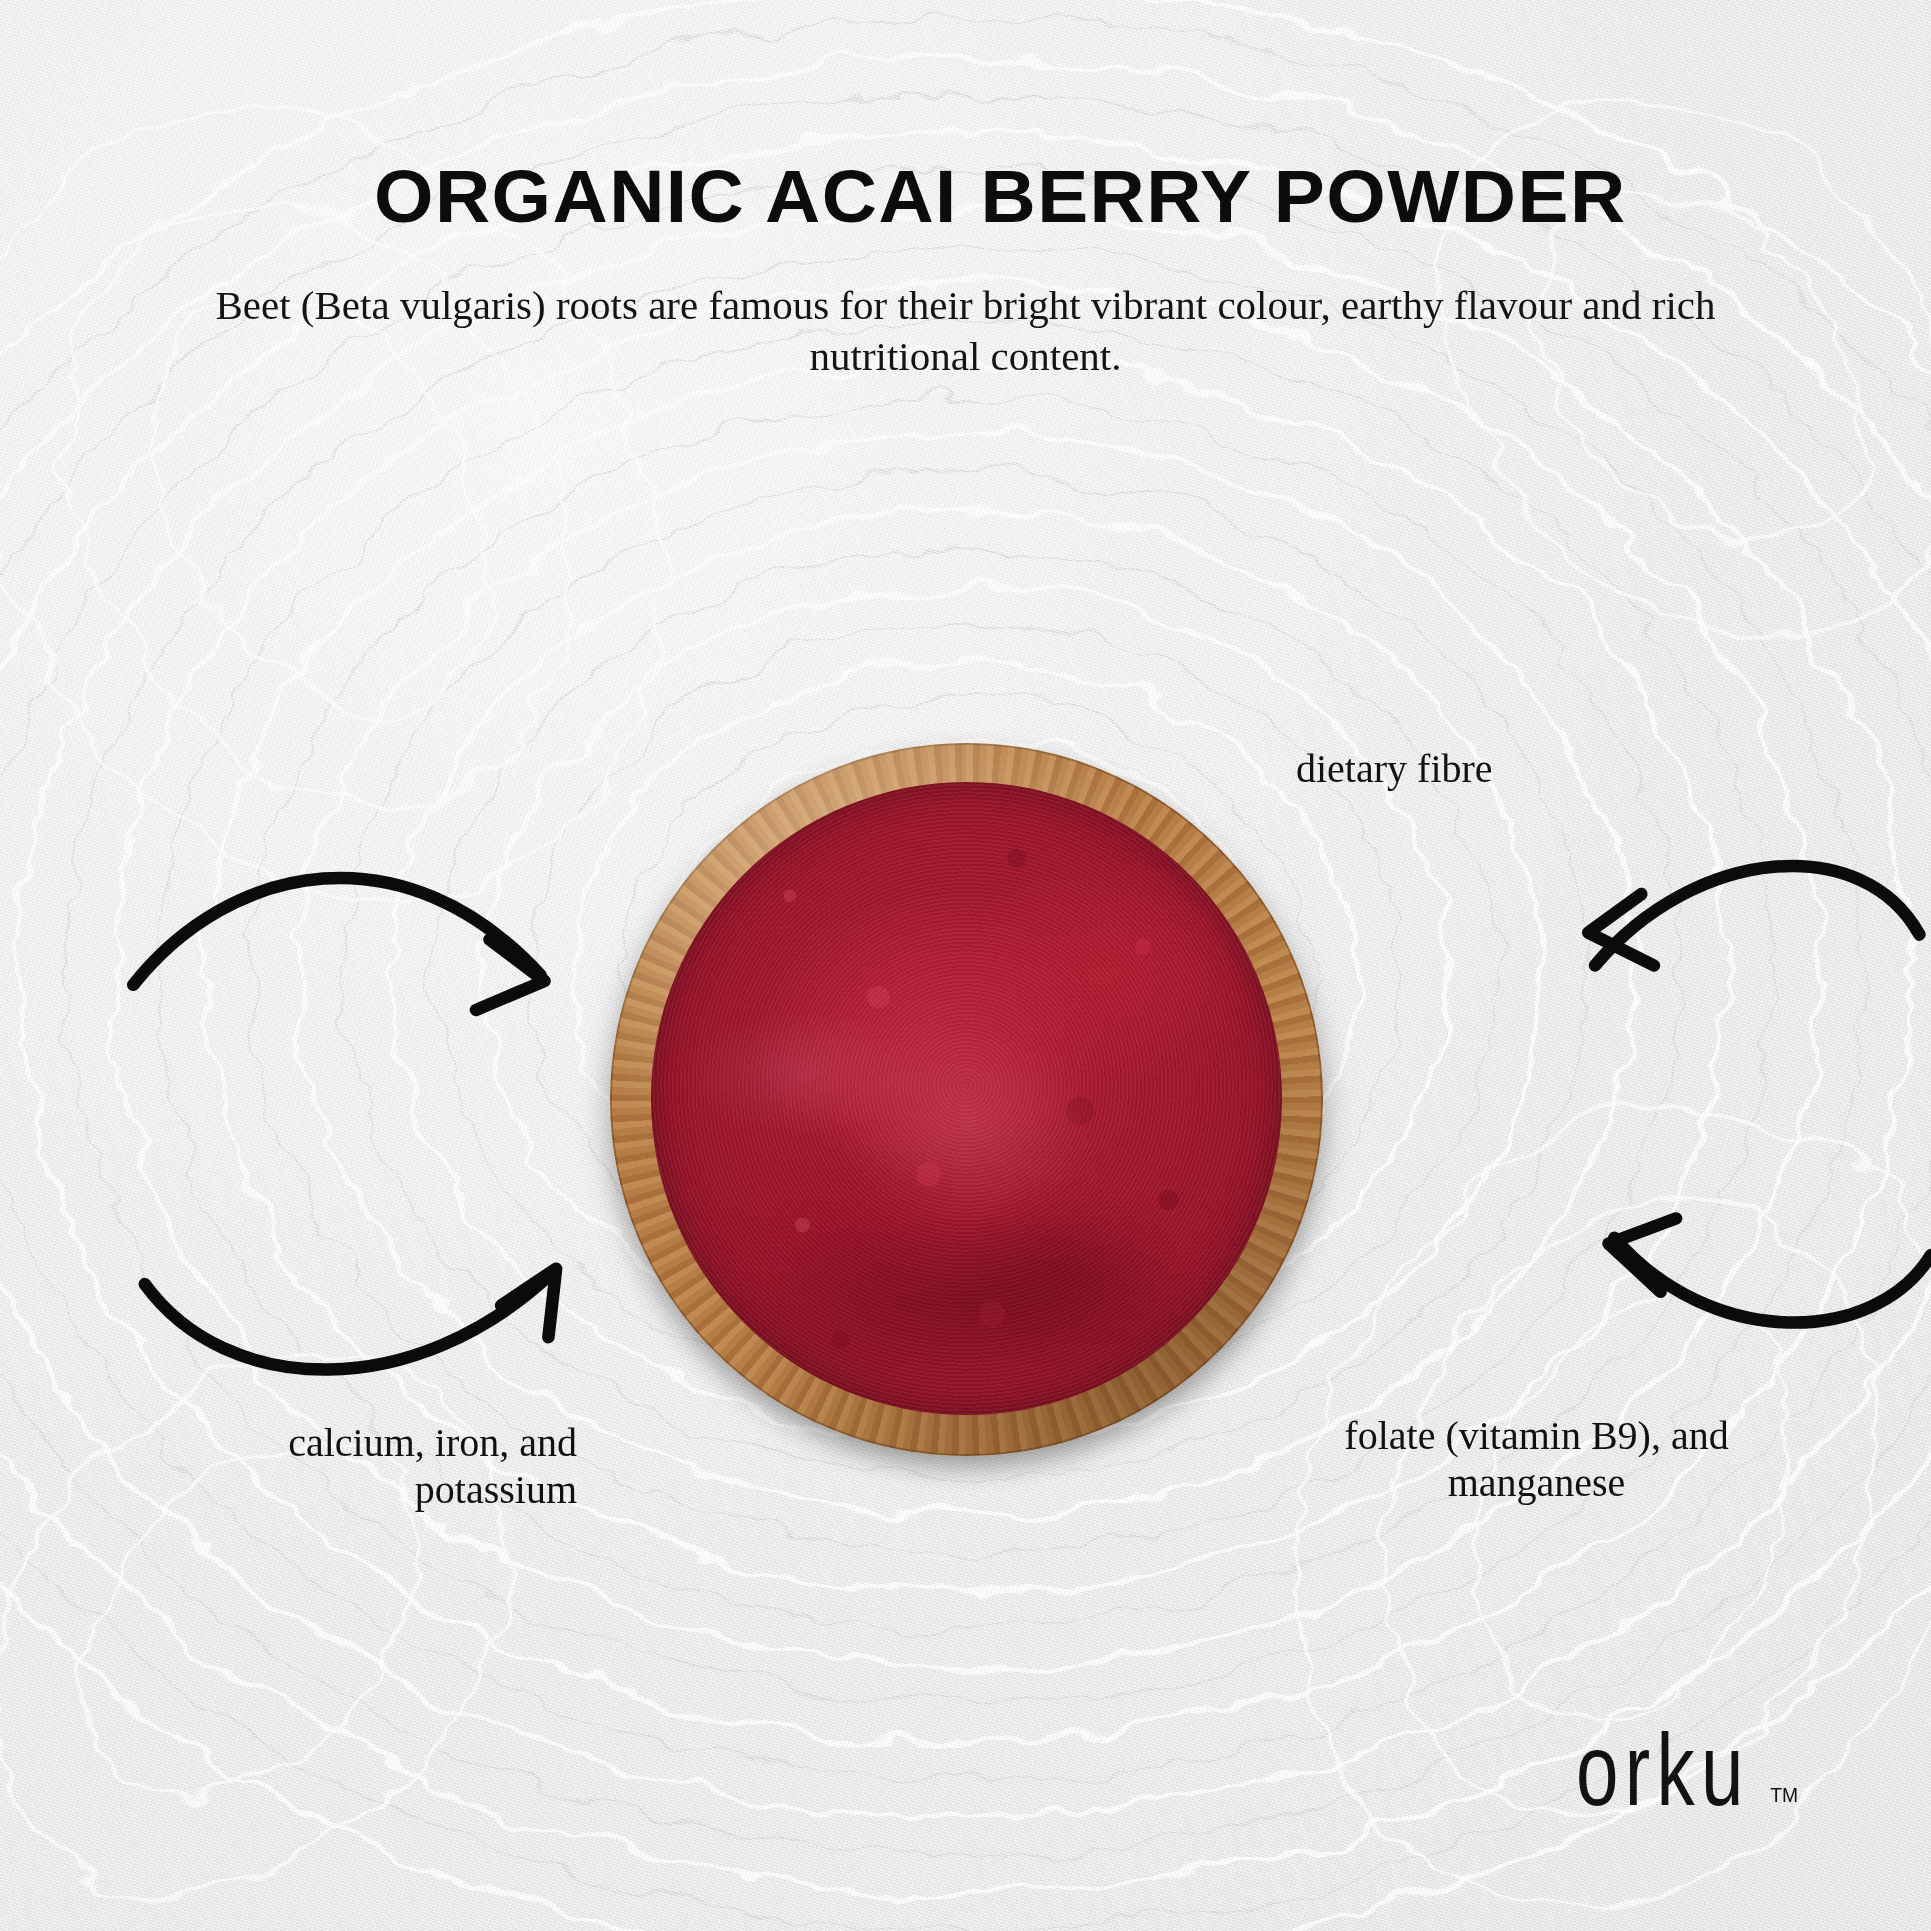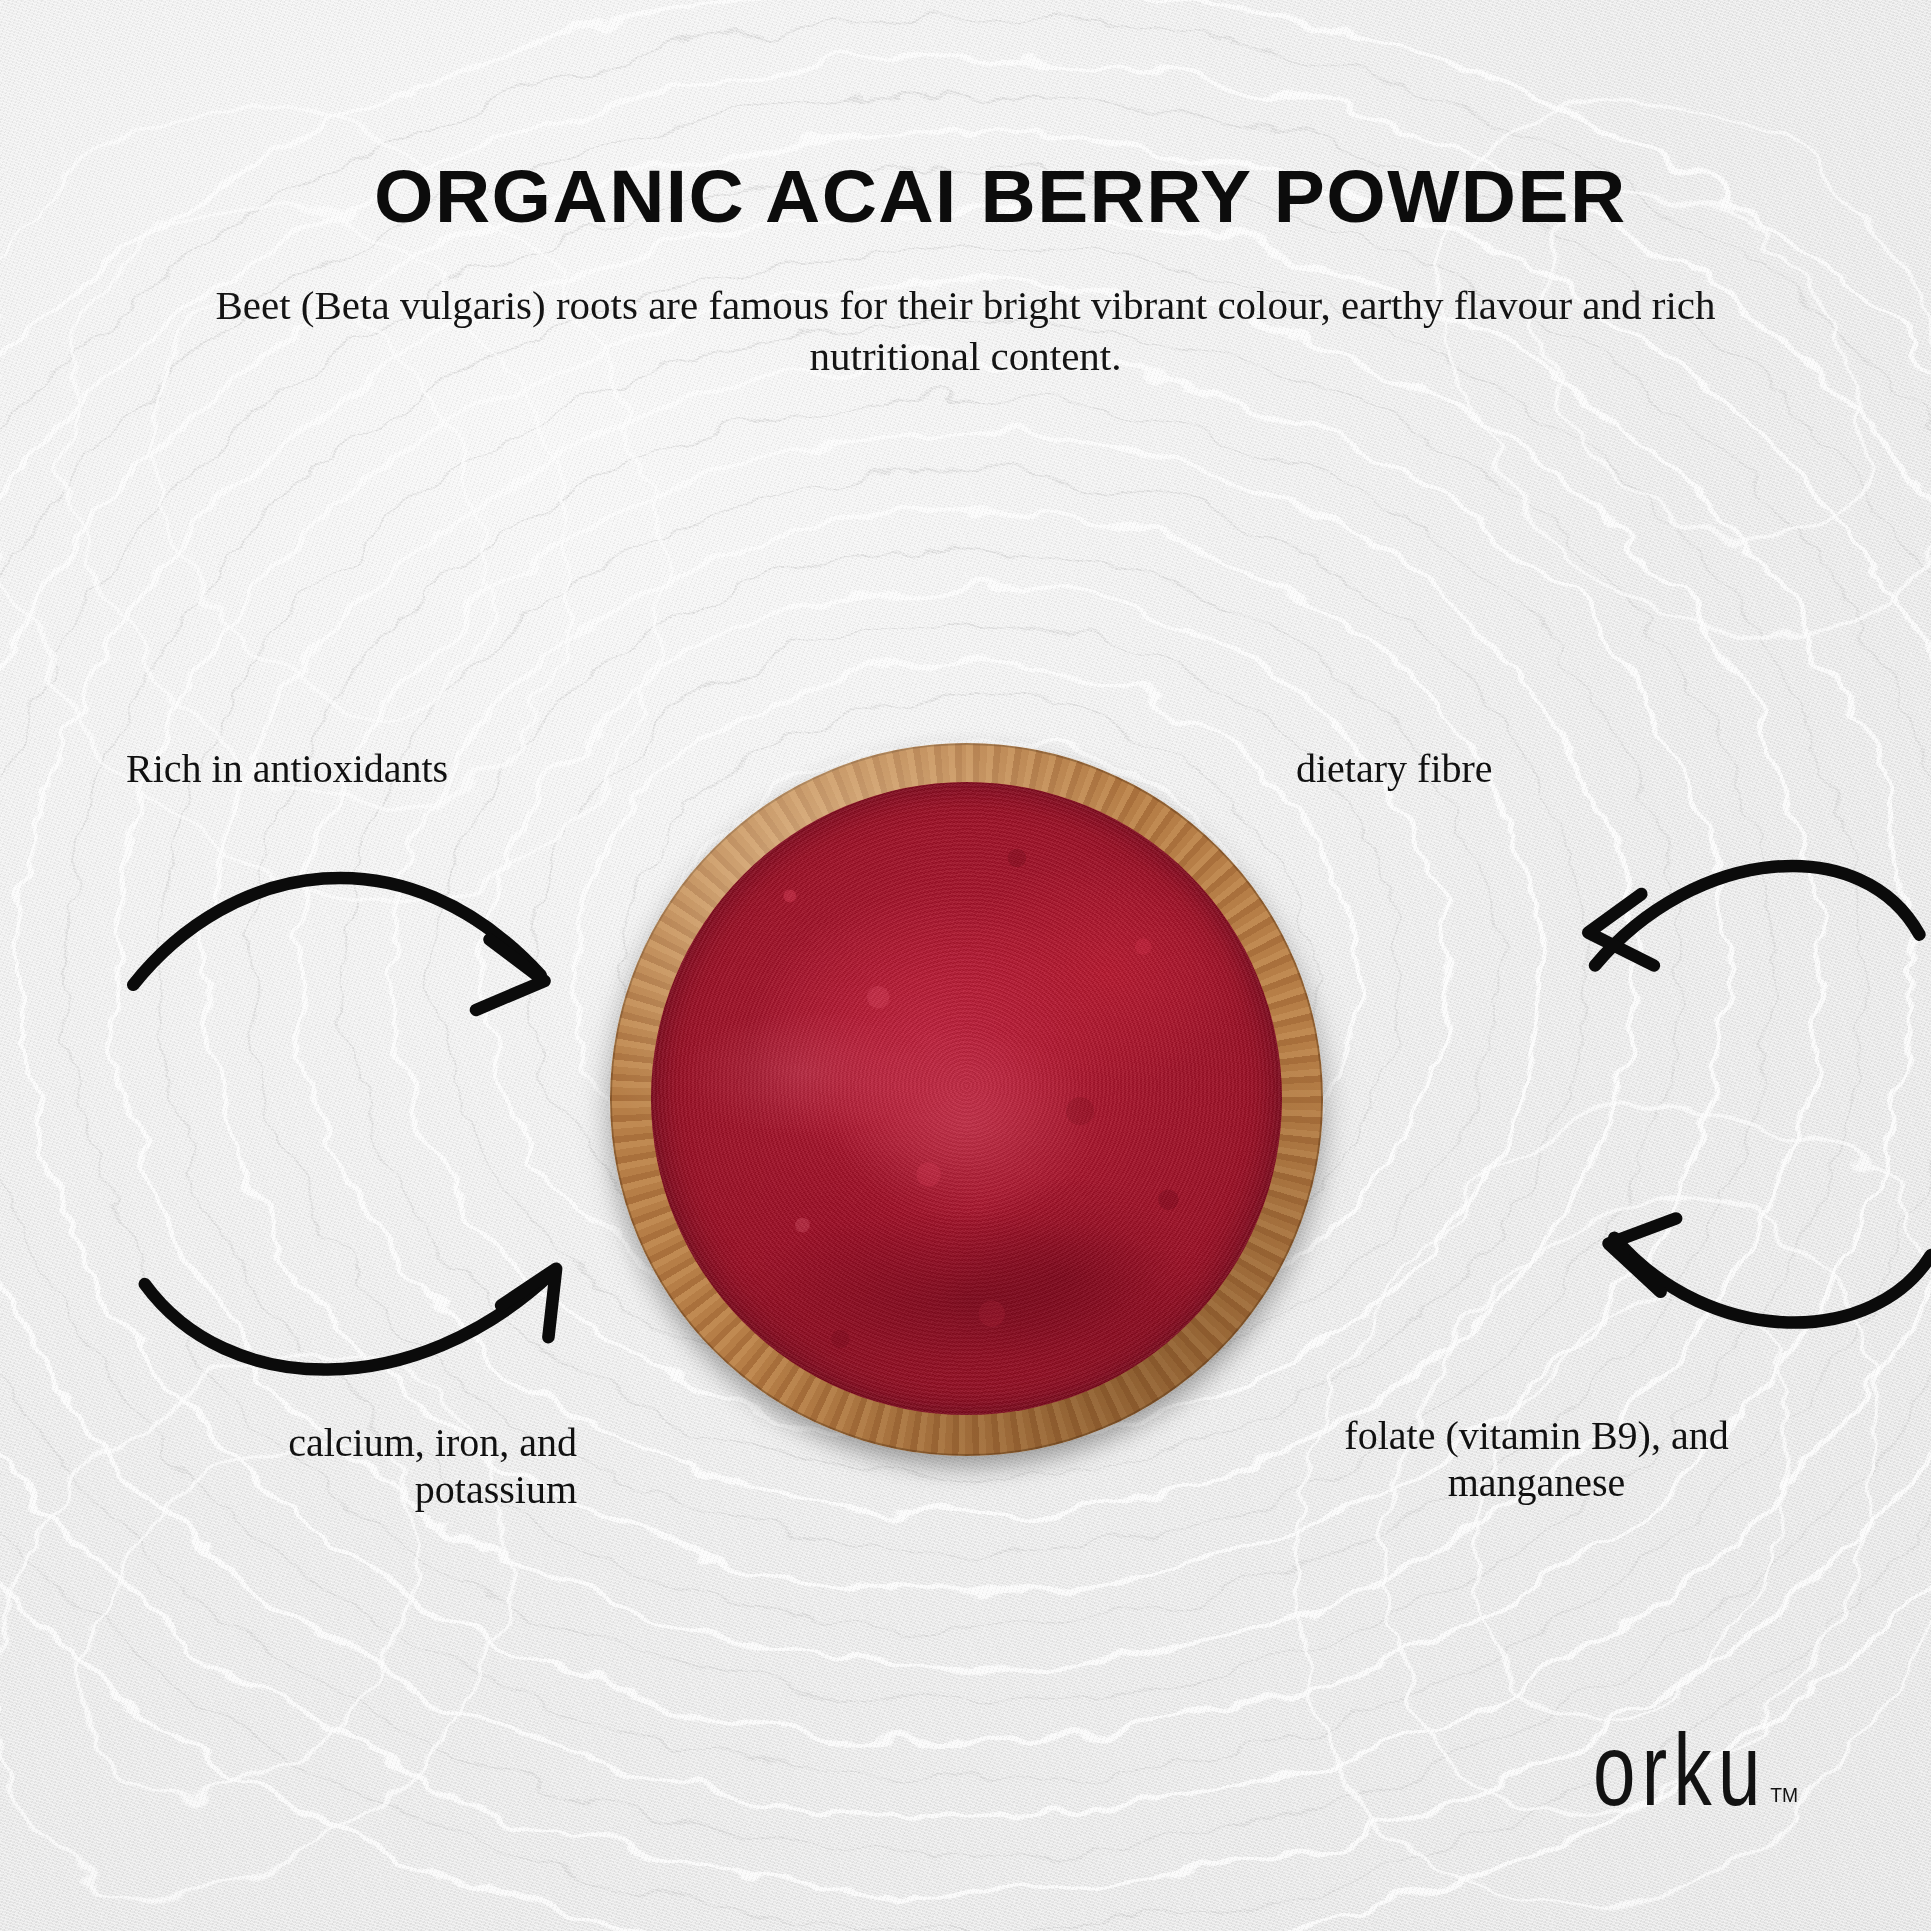--- a/index.html
+++ b/index.html
@@ -173,21 +173,21 @@
     letter-spacing:6.8px;
     color:#121212;
     line-height:.92;
     transform:scaleY(1.22) scaleX(.92);
     transform-origin:bottom right;
   }
   #logo-tm {
     font-size:19.3px;
     font-weight:400;
     color:#121212;
-    margin-left:3px;
+    margin-left:20px;
     margin-bottom:9.7px;
     letter-spacing:0;
   }
 </style>
 </head>
 <body>
 
 <div id="poster">
 
   <div class="bg-layer bg-base"></div>
@@ -293,21 +293,20 @@
         <path d="M1700 926 L 1645 966 L 1713 1000"></path>
       </g>
 
       <g>
         <path d="M1672 1282 C 1772 1398, 1942 1394, 2000 1300"></path>
         <path d="M1720 1338 L 1666 1288 L 1736 1262"></path>
       </g>
     </g>
   </svg>
 
-  <div class="label" id="label-tl">Rich in antioxidants</div>
 
   <div class="label" id="label-bl">calcium, iron, and potassium</div>
 
   <div class="label" id="label-tr">dietary fibre</div>
 
   <div class="label" id="label-br">folate (vitamin B9), and manganese</div>
 
   <div class="logo">
     <span id="logo-text">orku</span>
     <span id="logo-tm">TM</span>

